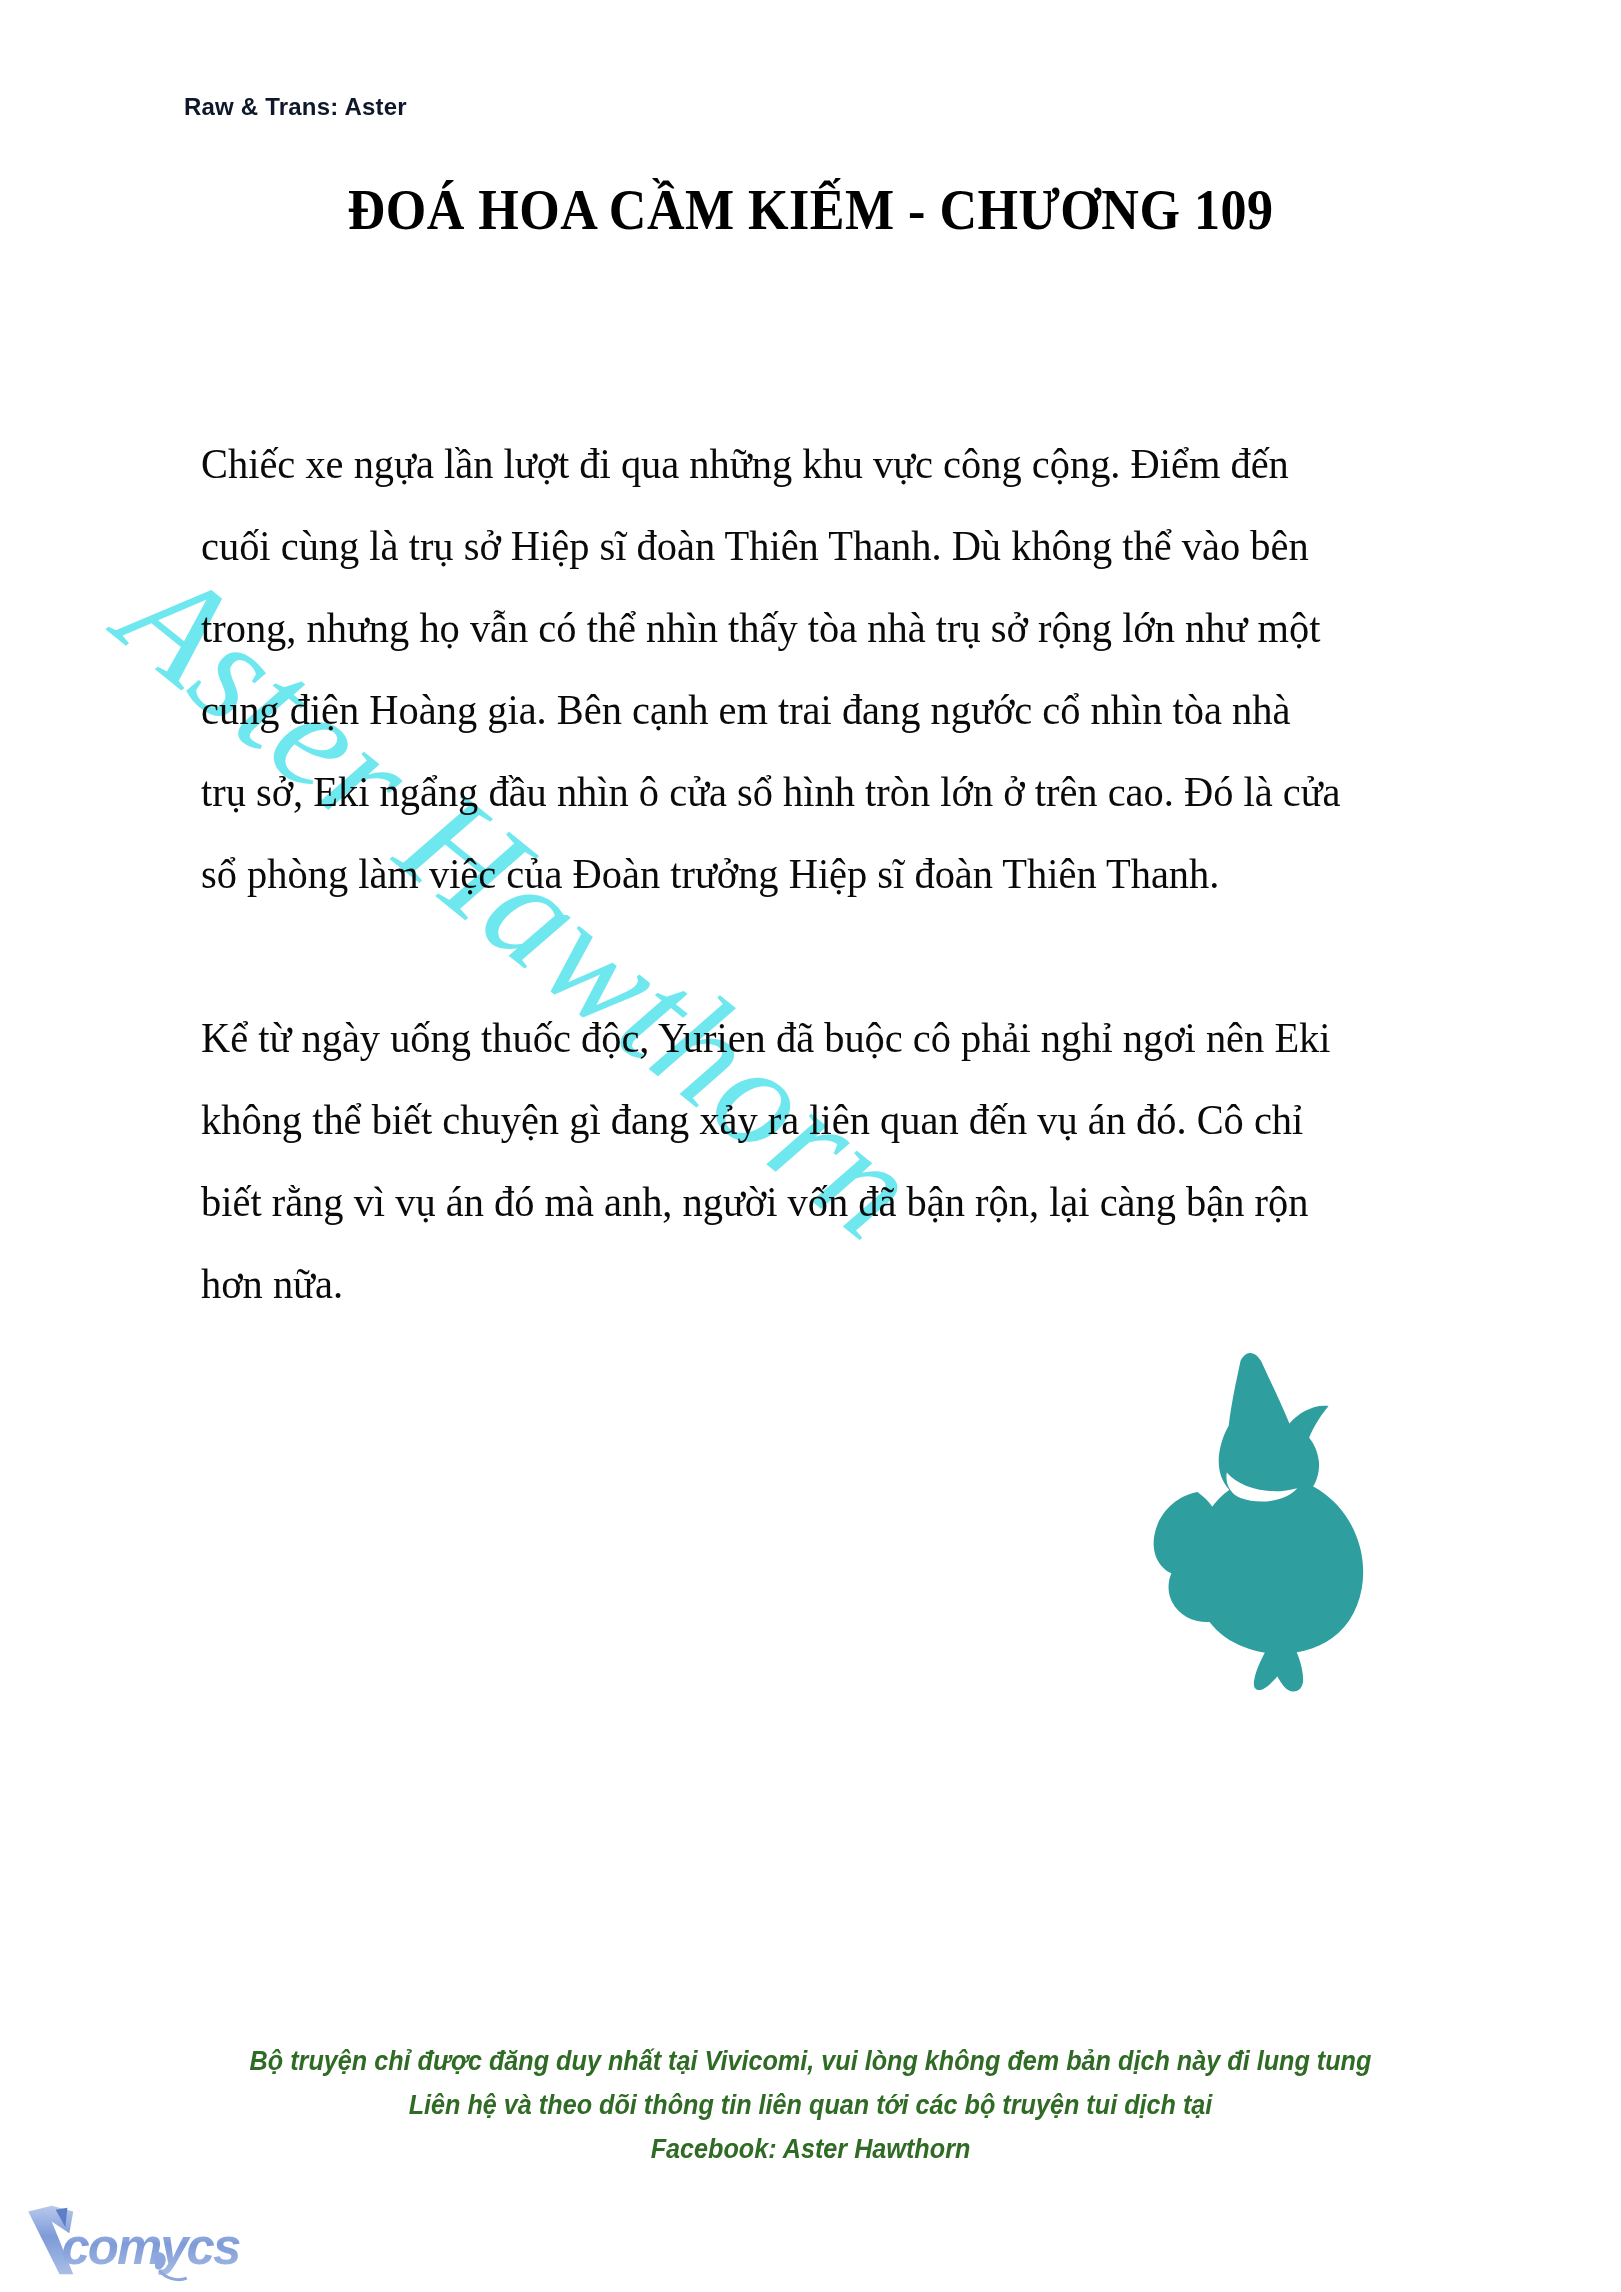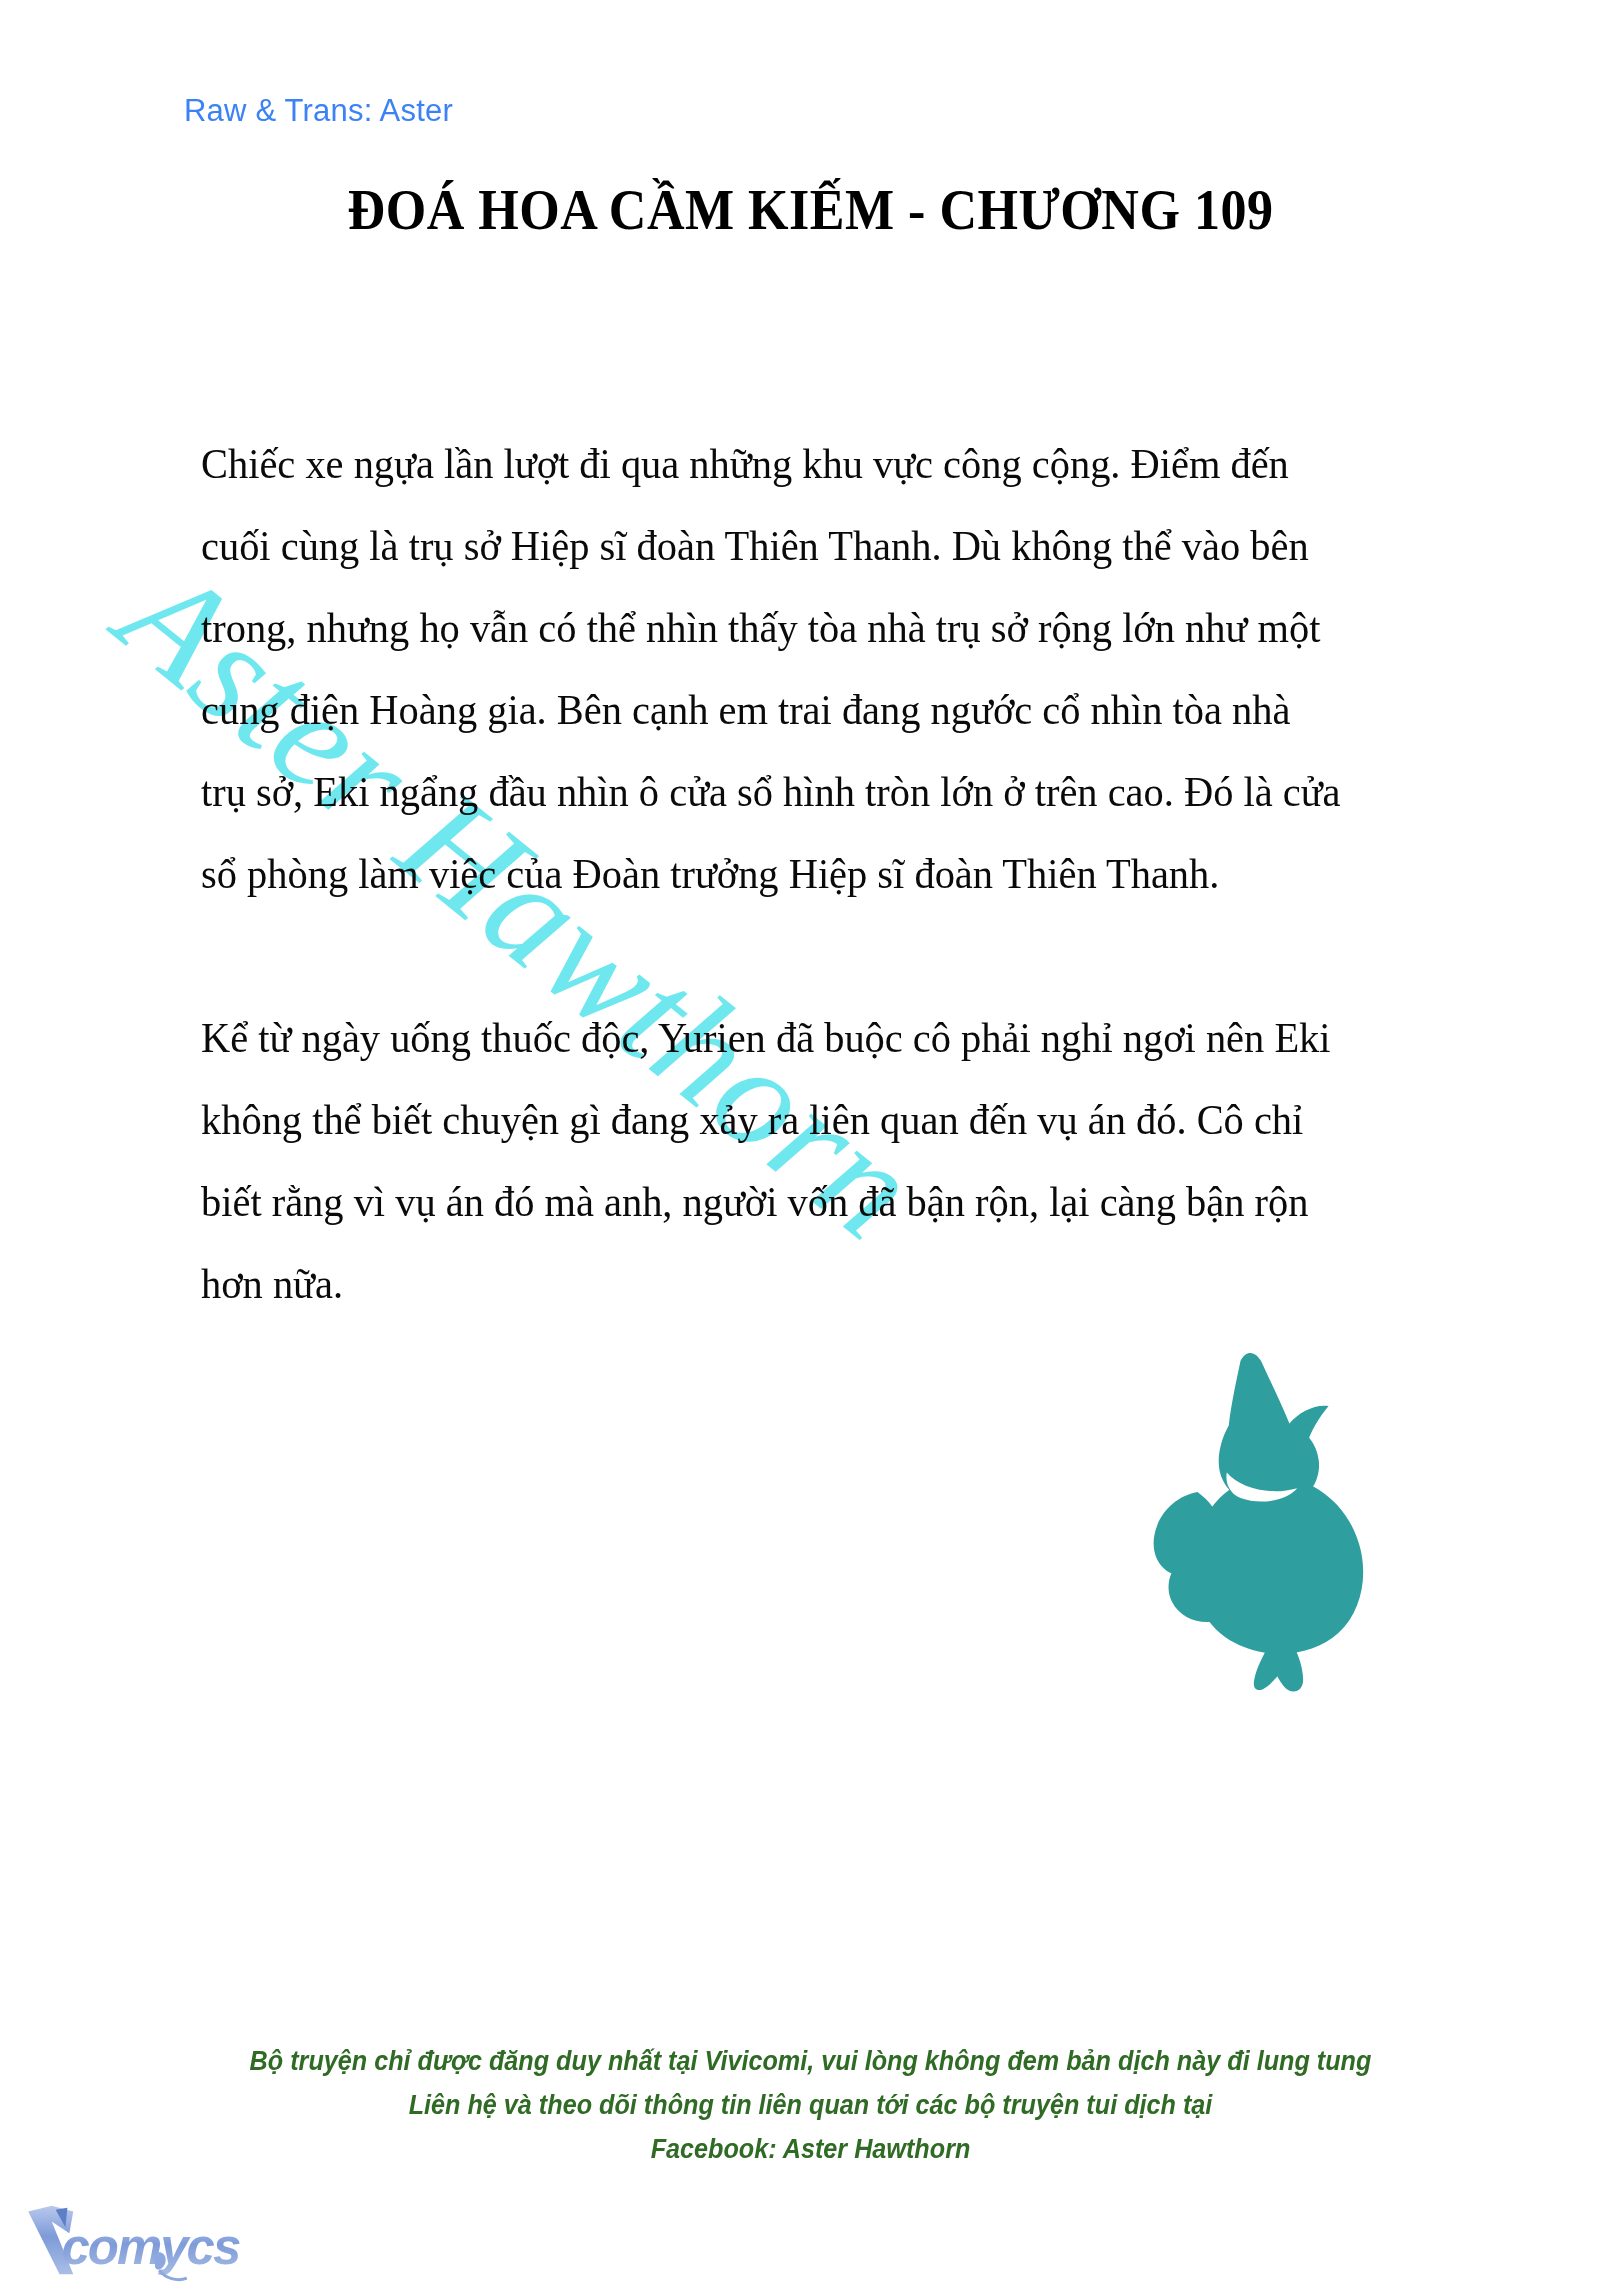--- a/index.html
+++ b/index.html
@@ -17,24 +17,25 @@
     background: #ffffff;
     overflow: hidden;
   }
 
   
   .raw-trans {
     position: absolute;
     left: 184px;
     top: 93px;
     font-family: "Liberation Sans", sans-serif;
-    font-size: 31px;
-    color: #3b82f6;
+    font-size: 24px;
+    color: #0f172a;
     letter-spacing: 0.2px;
     white-space: nowrap;
+    font-weight: bold;
   }
 
   
   .chapter-title {
     position: absolute;
     left: 0;
     right: 0;
     top: 178px;
     text-align: center;
     font-family: "Liberation Serif", serif;

